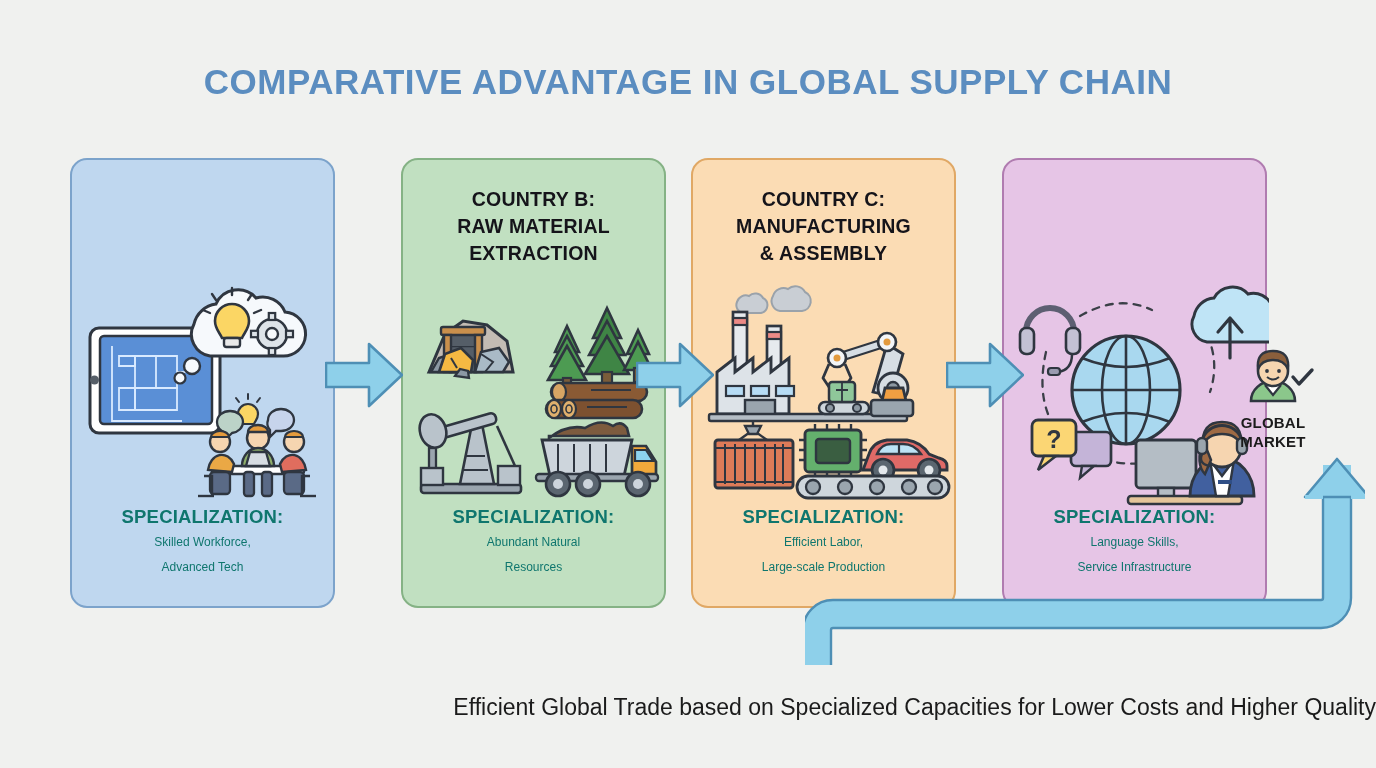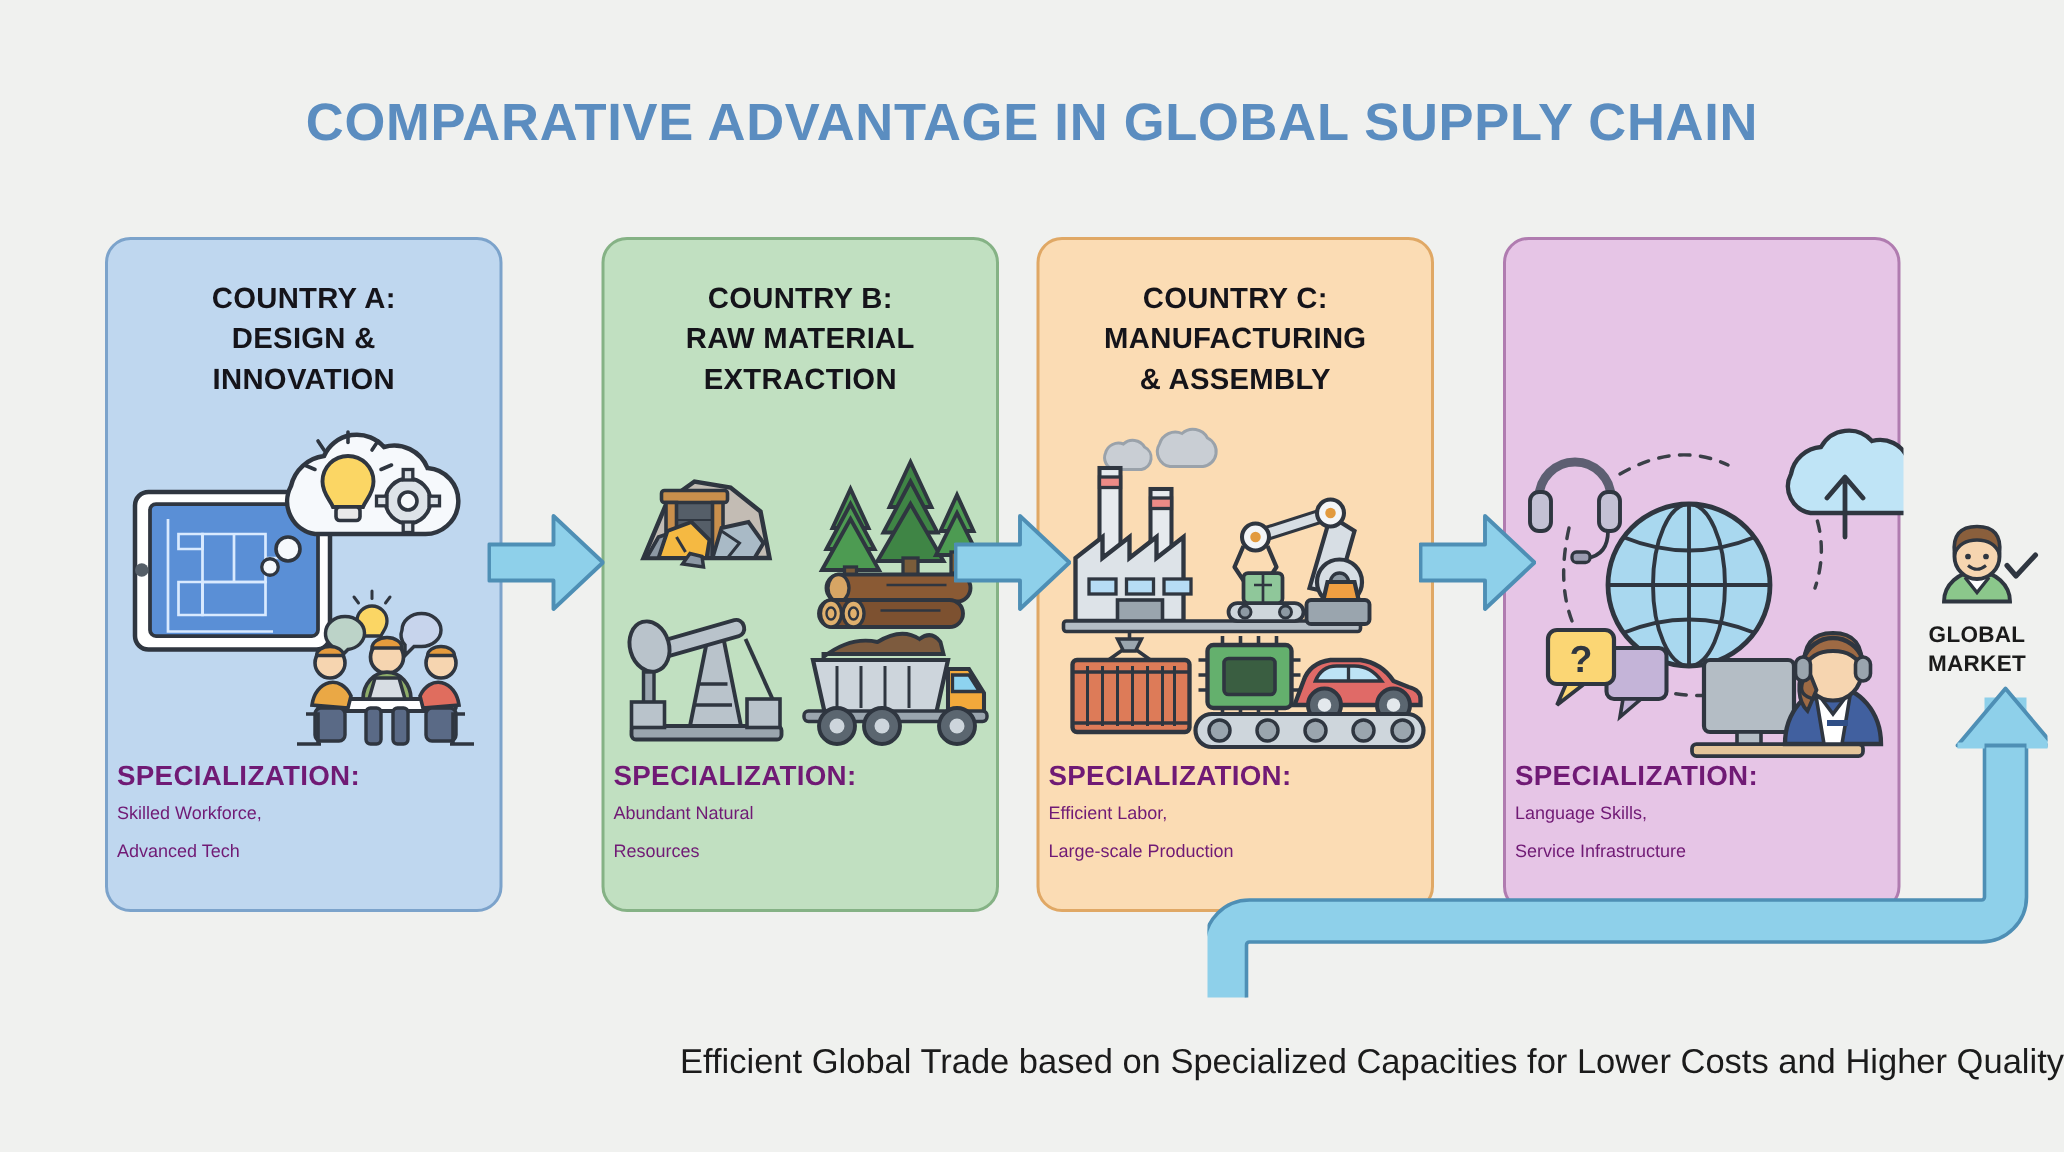--- a/index.html
+++ b/index.html
@@ -51,22 +51,22 @@
     font-size: 19.5px;
     font-weight: bold;
     line-height: 27px;
     color: #15141a;
     letter-spacing: 0.2px;
   }
   .panel-spec {
     position: absolute;
     left: 6px; right: 6px;
     bottom: 26px;
-    text-align: left;
-    color: #701a75;
+    text-align: center;
+    color: #0f766e;
   }
   .spec-head {
     font-size: 18.5px;
     font-weight: bold;
     line-height: 26px;
     letter-spacing: 0.2px;
   }
   .spec-body {
     font-size: 12px;
     line-height: 25px;
@@ -99,21 +99,21 @@
     position: absolute;
     left: 805px;
     top: 455px;
     width: 560px;
     height: 215px;
   }
 
   
   #global-market {
     position: absolute;
-    left: 1268px;
+    left: 1223px;
     top: 345px;
     width: 100px;
     text-align: center;
   }
   #global-market .gm-icon { width: 100px; height: 62px; }
   #global-market .gm-label {
     margin-top: 2px;
     font-size: 15px;
     font-weight: bold;
     line-height: 19px;
@@ -132,21 +132,20 @@
   }
 </style>
 </head>
 <body>
 
 <div id="canvas">
 
   <div id="title">COMPARATIVE ADVANTAGE IN GLOBAL SUPPLY CHAIN</div>
 
   <div class="panel" id="panel-a">
-    <div class="panel-title">COUNTRY A:<br>DESIGN &amp;<br>INNOVATION</div>
 
     <div class="art">
       <svg viewBox="0 0 265 230" width="265" height="230">
 
         <g>
           <rect x="18" y="48" width="130" height="105" rx="9" fill="#ffffff" stroke="#2f3640" stroke-width="3"></rect>
           <rect x="28" y="56" width="112" height="88" rx="4" fill="#5a8fd6" stroke="#2f3640" stroke-width="2.5"></rect>
           <g stroke="#d9eaff" stroke-width="1.8" fill="none">
             <path d="M47 76 h16 v10 h-16 z"></path>
             <path d="M63 76 h42 v32 h-42 z"></path>

